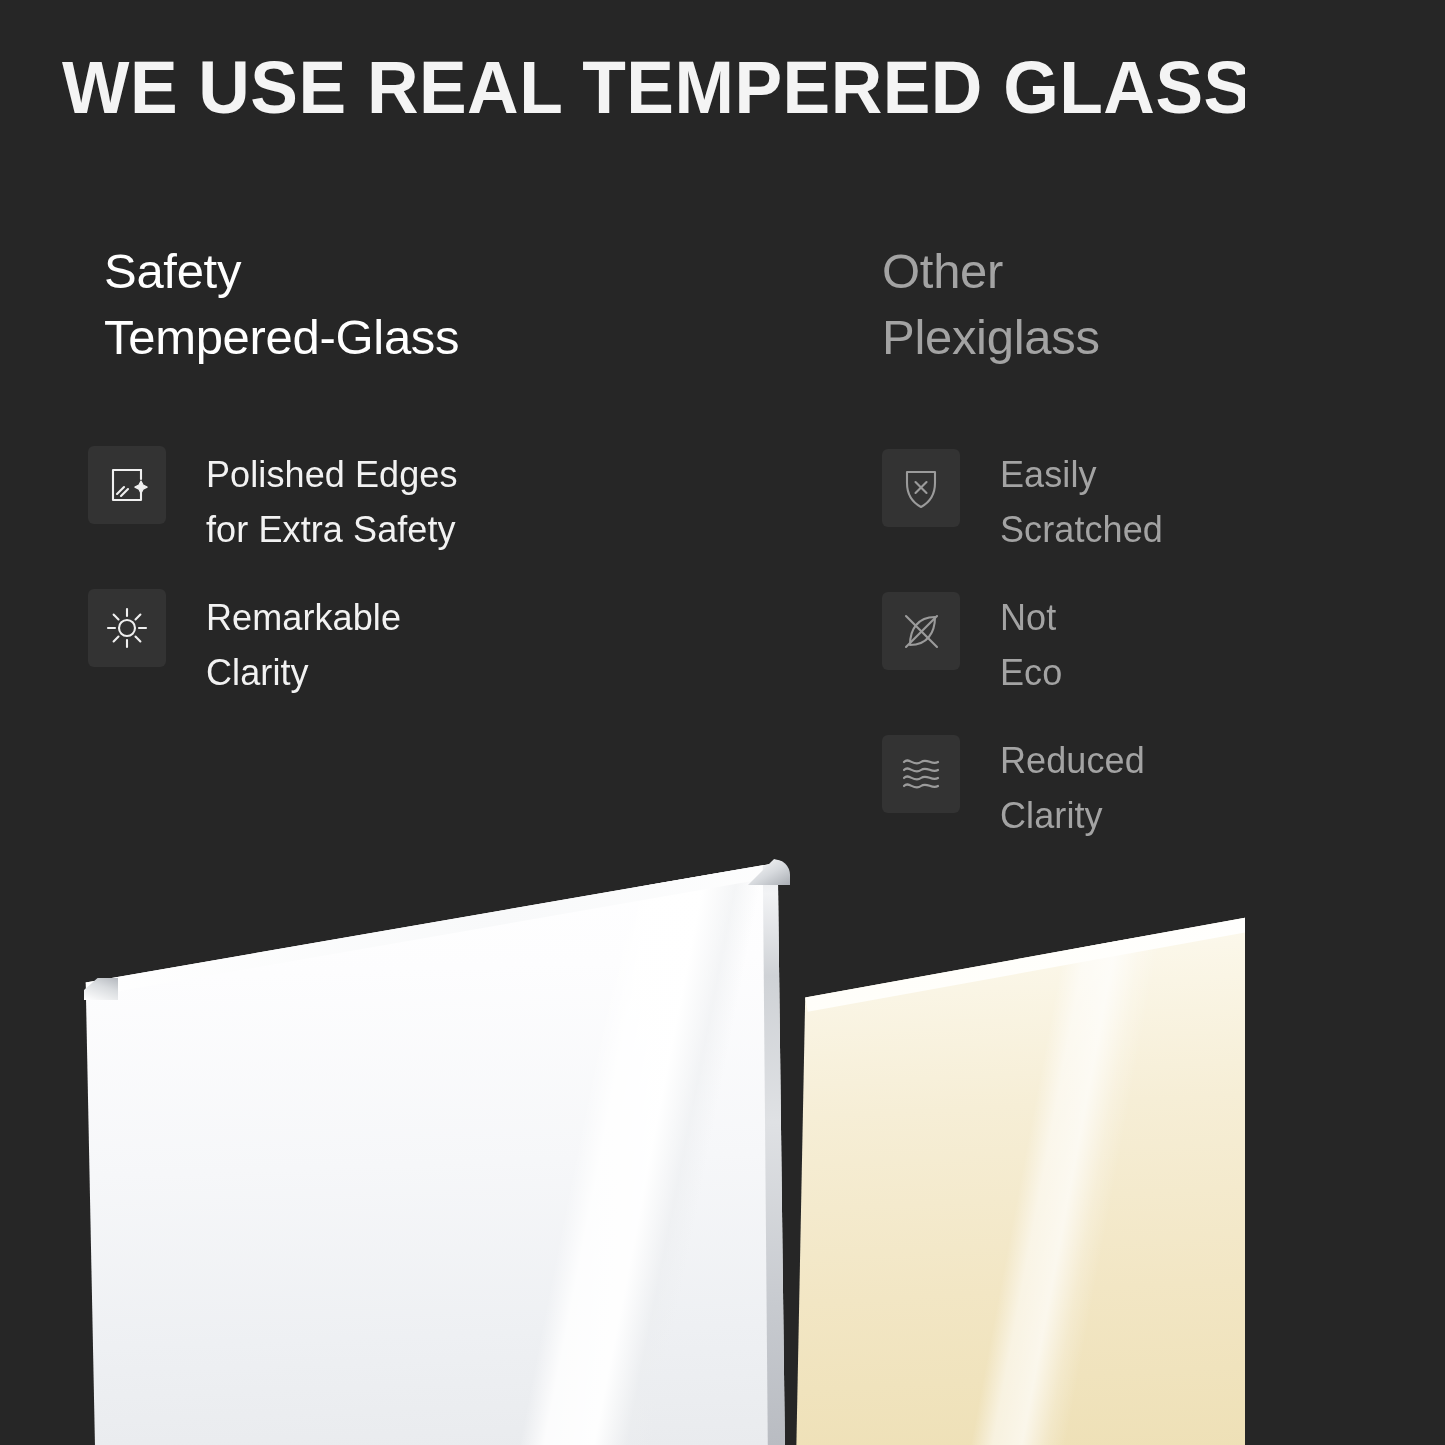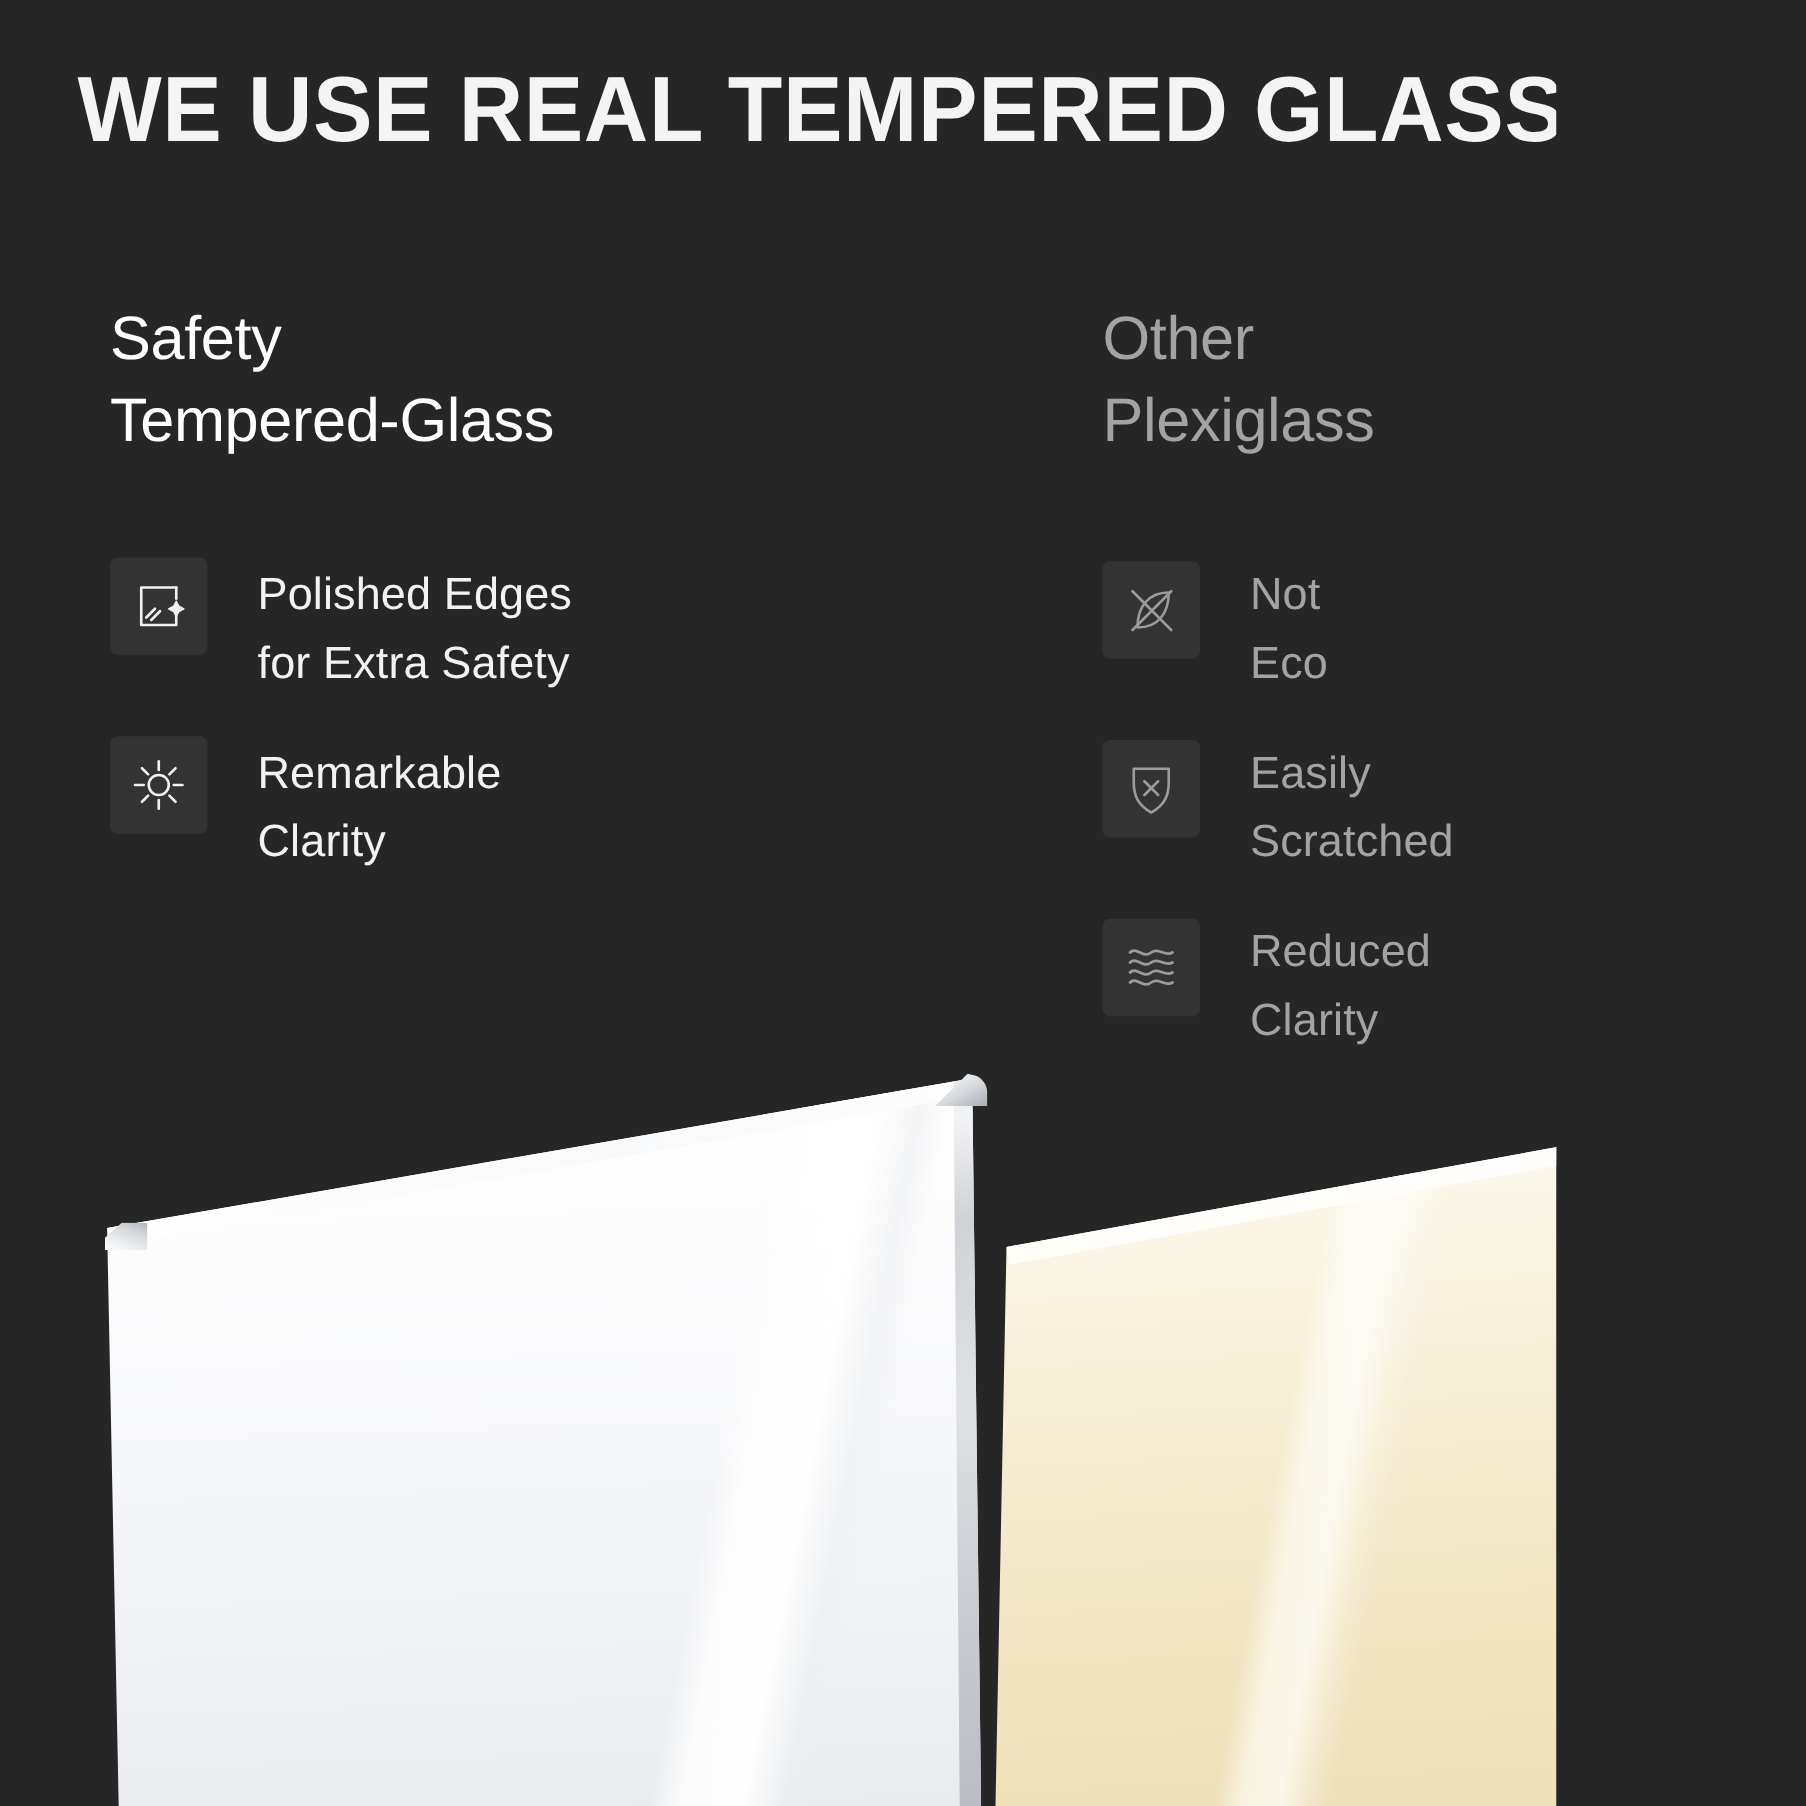--- a/index.html
+++ b/index.html
@@ -41,21 +41,21 @@
   #col-left  { left: 88px;  width: 700px; }
   #col-right { left: 882px; width: 520px; }
 
   .col-title {
     font-size: 49px;
     font-weight: 300;
     line-height: 66px;
     letter-spacing: -0.3px;
     white-space: pre-line;
   }
-  #col-left  .col-title { color: #ffffff; }
+  #col-left  .col-title { color: #ffffff; margin-left: 16px; }
   #col-right .col-title { color: #a3a3a3; }
 
   
   .features { position: absolute; top: 206px; left: 0; width: 100%; }
   .feature {
     display: flex;
     align-items: flex-start;
     height: 143px;
   }
   .icon-tile {
@@ -256,39 +256,39 @@
 
   <div class="column" id="col-right">
     <div class="col-title">Other
 Plexiglass</div>
 
     <div class="features">
 
       <div class="feature">
         <div class="icon-tile">
           <svg width="50" height="50" viewBox="0 0 50 50" fill="none" stroke="#9b9b9b" stroke-width="2.1" stroke-linecap="round" stroke-linejoin="round">
+            <path d="M25 44 C14 38 11 30 11 20 V9 H39 V20 C39 30 36 38 25 44 Z"></path>
+            <path d="M19.5 19 L30.5 30"></path>
+            <path d="M30.5 19 L19.5 30"></path>
+          </svg>
+        </div>
+        <div class="feature-label">Easily
+Scratched</div>
+      </div>
+
+      <div class="feature">
+        <div class="icon-tile">
+          <svg width="50" height="50" viewBox="0 0 50 50" fill="none" stroke="#9b9b9b" stroke-width="2.1" stroke-linecap="round" stroke-linejoin="round">
             <path d="M39 11 C39 27 31 39 14 39 C14 23 22 11 39 11 Z"></path>
             <path d="M10 10 L41 41"></path>
             <path d="M41 10 L10 41"></path>
           </svg>
         </div>
         <div class="feature-label">Not
 Eco</div>
-      </div>
-
-      <div class="feature">
-        <div class="icon-tile">
-          <svg width="50" height="50" viewBox="0 0 50 50" fill="none" stroke="#9b9b9b" stroke-width="2.1" stroke-linecap="round" stroke-linejoin="round">
-            <path d="M25 44 C14 38 11 30 11 20 V9 H39 V20 C39 30 36 38 25 44 Z"></path>
-            <path d="M19.5 19 L30.5 30"></path>
-            <path d="M30.5 19 L19.5 30"></path>
-          </svg>
-        </div>
-        <div class="feature-label">Easily
-Scratched</div>
       </div>
 
       <div class="feature">
         <div class="icon-tile">
           <svg width="50" height="50" viewBox="0 0 50 50" fill="none" stroke="#9b9b9b" stroke-width="2.2" stroke-linecap="round">
             <path d="M8 13 C13 7.5 18 18.5 25 13 C31 8.4 36 17 42 13"></path>
             <path d="M8 21 C13 15.5 18 26.5 25 21 C31 16.4 36 25 42 21"></path>
             <path d="M8 29 C13 23.5 18 34.5 25 29 C31 24.4 36 33 42 29"></path>
             <path d="M8 37 C13 31.5 18 42.5 25 37 C31 32.4 36 41 42 37"></path>
           </svg>

